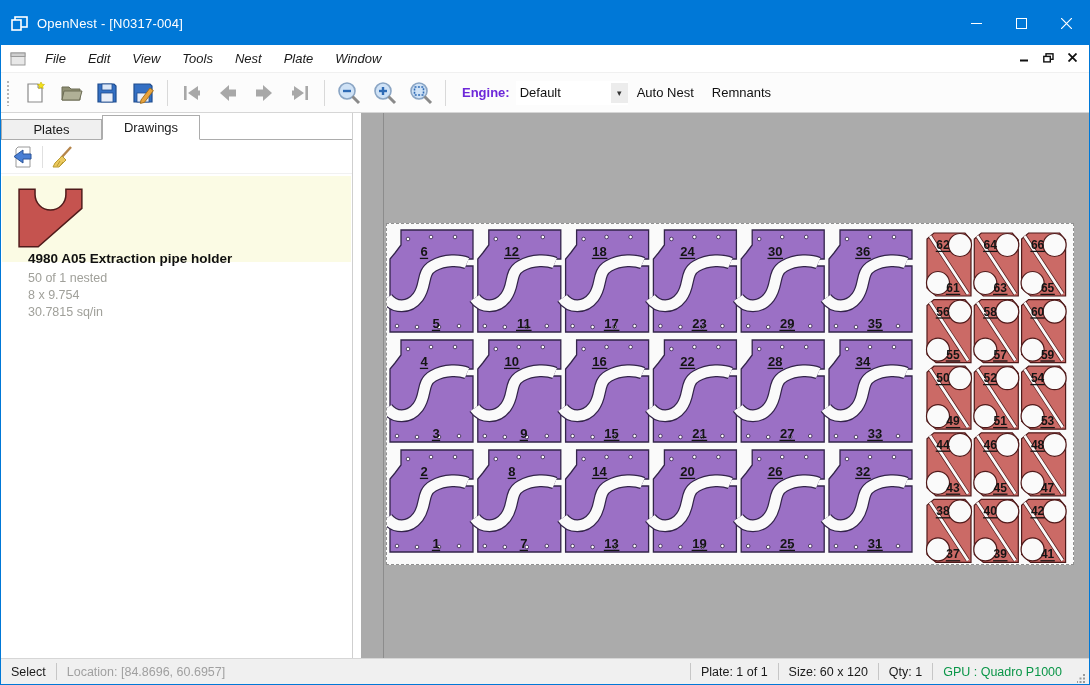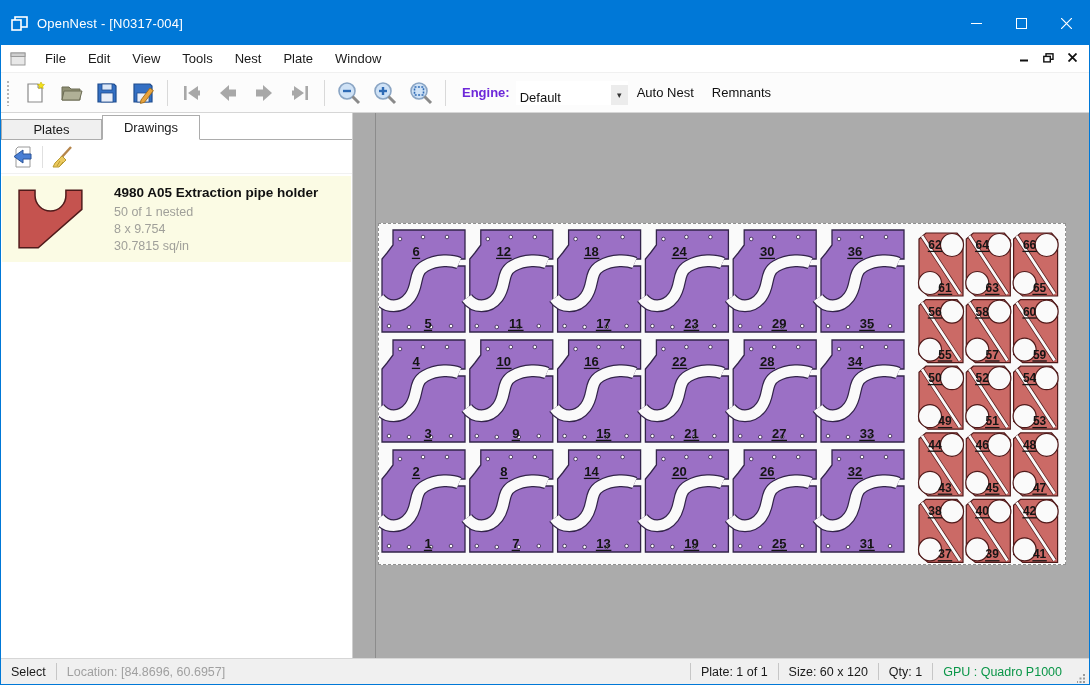--- a/index.html
+++ b/index.html
@@ -20,38 +20,38 @@
   .menu-item{padding:4px 11px;cursor:default;}
   .mdi-btns{margin-left:auto;display:flex;align-items:center;gap:14px;padding-right:12px;color:#111;}
   .mdi-btn{font-size:11px;font-weight:bold;line-height:1;}
 
   
   .toolbar{height:39px;display:flex;align-items:center;background:#fcfcfc;border-bottom:1px solid #d6d6d6;flex:0 0 auto;}
   .grip{width:5px;height:26px;margin:0 6px 0 5px;background-image:radial-gradient(circle,#b5b5b5 1px,transparent 1.2px);background-size:4px 4px;}
   .tb-btn{width:30px;height:30px;margin:0 3px;display:flex;align-items:center;justify-content:center;border-radius:2px;}
   .tb-sep{width:1px;height:26px;background:#d9d9d9;margin:0 6px;}
   .engine-label{font-weight:bold;font-size:13px;margin:0 6px 0 10px;color:#6d28d9;}
-  .engine-combo{display:flex;align-items:flex-end;width:112px;height:24px;background:#fff;}
+  .engine-combo{display:flex;align-items:center;width:112px;height:24px;background:#fff;}
   .engine-combo .val{flex:1;font-size:13px;padding-left:4px;color:#111;}
   .engine-combo .dd{width:17px;height:20px;background:#ececec;display:flex;align-items:center;justify-content:center;font-size:9px;color:#333;}
   .tb-text-btn{font-size:13px;color:#111;padding:5px 9px;border-radius:2px;}
 
   
-  .main{flex:1;display:flex;min-height:0;}
+  .main{flex:1;display:flex;min-height:0;gap:8px;}
   .left-panel{width:351px;flex:0 0 auto;background:#fff;border-right:1px solid #cfcfcf;display:flex;flex-direction:column;}
   .tabstrip{height:25px;display:flex;align-items:flex-end;background:#fff;flex:0 0 auto;padding-top:2px;}
   .tab{font-size:13px;color:#1a1a1a;text-align:center;}
   .tab.inactive{width:99px;height:20px;line-height:20px;background:#f0f0f0;border:1px solid #acacac;border-bottom:none;margin-top:2px;}
   .tab.active{width:96px;height:23px;line-height:23px;background:#fff;border:1px solid #acacac;border-bottom:1px solid #fff;position:relative;z-index:2;}
   .tab-underline{height:1px;background:#acacac;margin-top:-1px;}
   .panel-toolbar{height:33px;display:flex;align-items:center;padding-left:8px;flex:0 0 auto;border-bottom:1px solid #f1f1f1;}
   .pt-btn{width:28px;height:28px;display:flex;align-items:center;justify-content:center;}
   .pt-sep{width:1px;height:22px;background:#e0e0e0;margin:0 5px;}
   .drawing-list{flex:1;overflow:hidden;padding:2px 1px 0 1px;background:#fff;}
-  .drawing-item{display:flex;background:#fbfbe4;margin:0 0 2px 0;padding:9px 8px 9px 12px;height:68px;}
+  .drawing-item{display:flex;background:#fbfbe4;margin:0 0 2px 0;padding:9px 8px 9px 12px;height:68px;flex-direction:column;}
   .thumb{width:86px;flex:0 0 auto;display:flex;align-items:center;}
   .d-info{flex:1;padding-left:14px;}
   .d-title{font-weight:bold;font-size:13.5px;color:#111;margin-bottom:4px;}
   .d-meta{font-size:12.5px;color:#a0a09a;line-height:17px;}
 
   
   .canvas-area{flex:1;position:relative;background:#ababab;overflow:hidden;}
   .canvas-guide{position:absolute;left:22px;top:0;bottom:0;width:1px;background:#8c8c8c;}
   .plate{position:absolute;left:25px;top:110px;width:688px;height:342px;background:#fafafa;border:1px dashed #909090;box-sizing:border-box;}
   .plate svg{display:block;}
@@ -93,21 +93,21 @@
           </svg>
         </div>
     </div>
   </div>
 
   <div class="menubar">
     <svg class="mdi-sysicon" viewBox="0 0 16 14">
       <rect x="1" y="1" width="14" height="12" fill="#e8e8e8" stroke="#9a9a9a" stroke-width="1"></rect>
       <rect x="1" y="1" width="14" height="3.5" fill="#cfcfcf" stroke="#9a9a9a" stroke-width="1"></rect>
     </svg>
-    <div id="menu-items" style="display:flex;">
+    <div id="menu-items" style="display:flex;font-style:italic;">
         <span class="menu-item">File</span>
         <span class="menu-item">Edit</span>
         <span class="menu-item">View</span>
         <span class="menu-item">Tools</span>
         <span class="menu-item">Nest</span>
         <span class="menu-item">Plate</span>
         <span class="menu-item">Window</span>
       </div>
     <div class="mdi-btns">
       <span class="mdi-btn"><svg width="9" height="9" viewBox="0 0 9 9">

